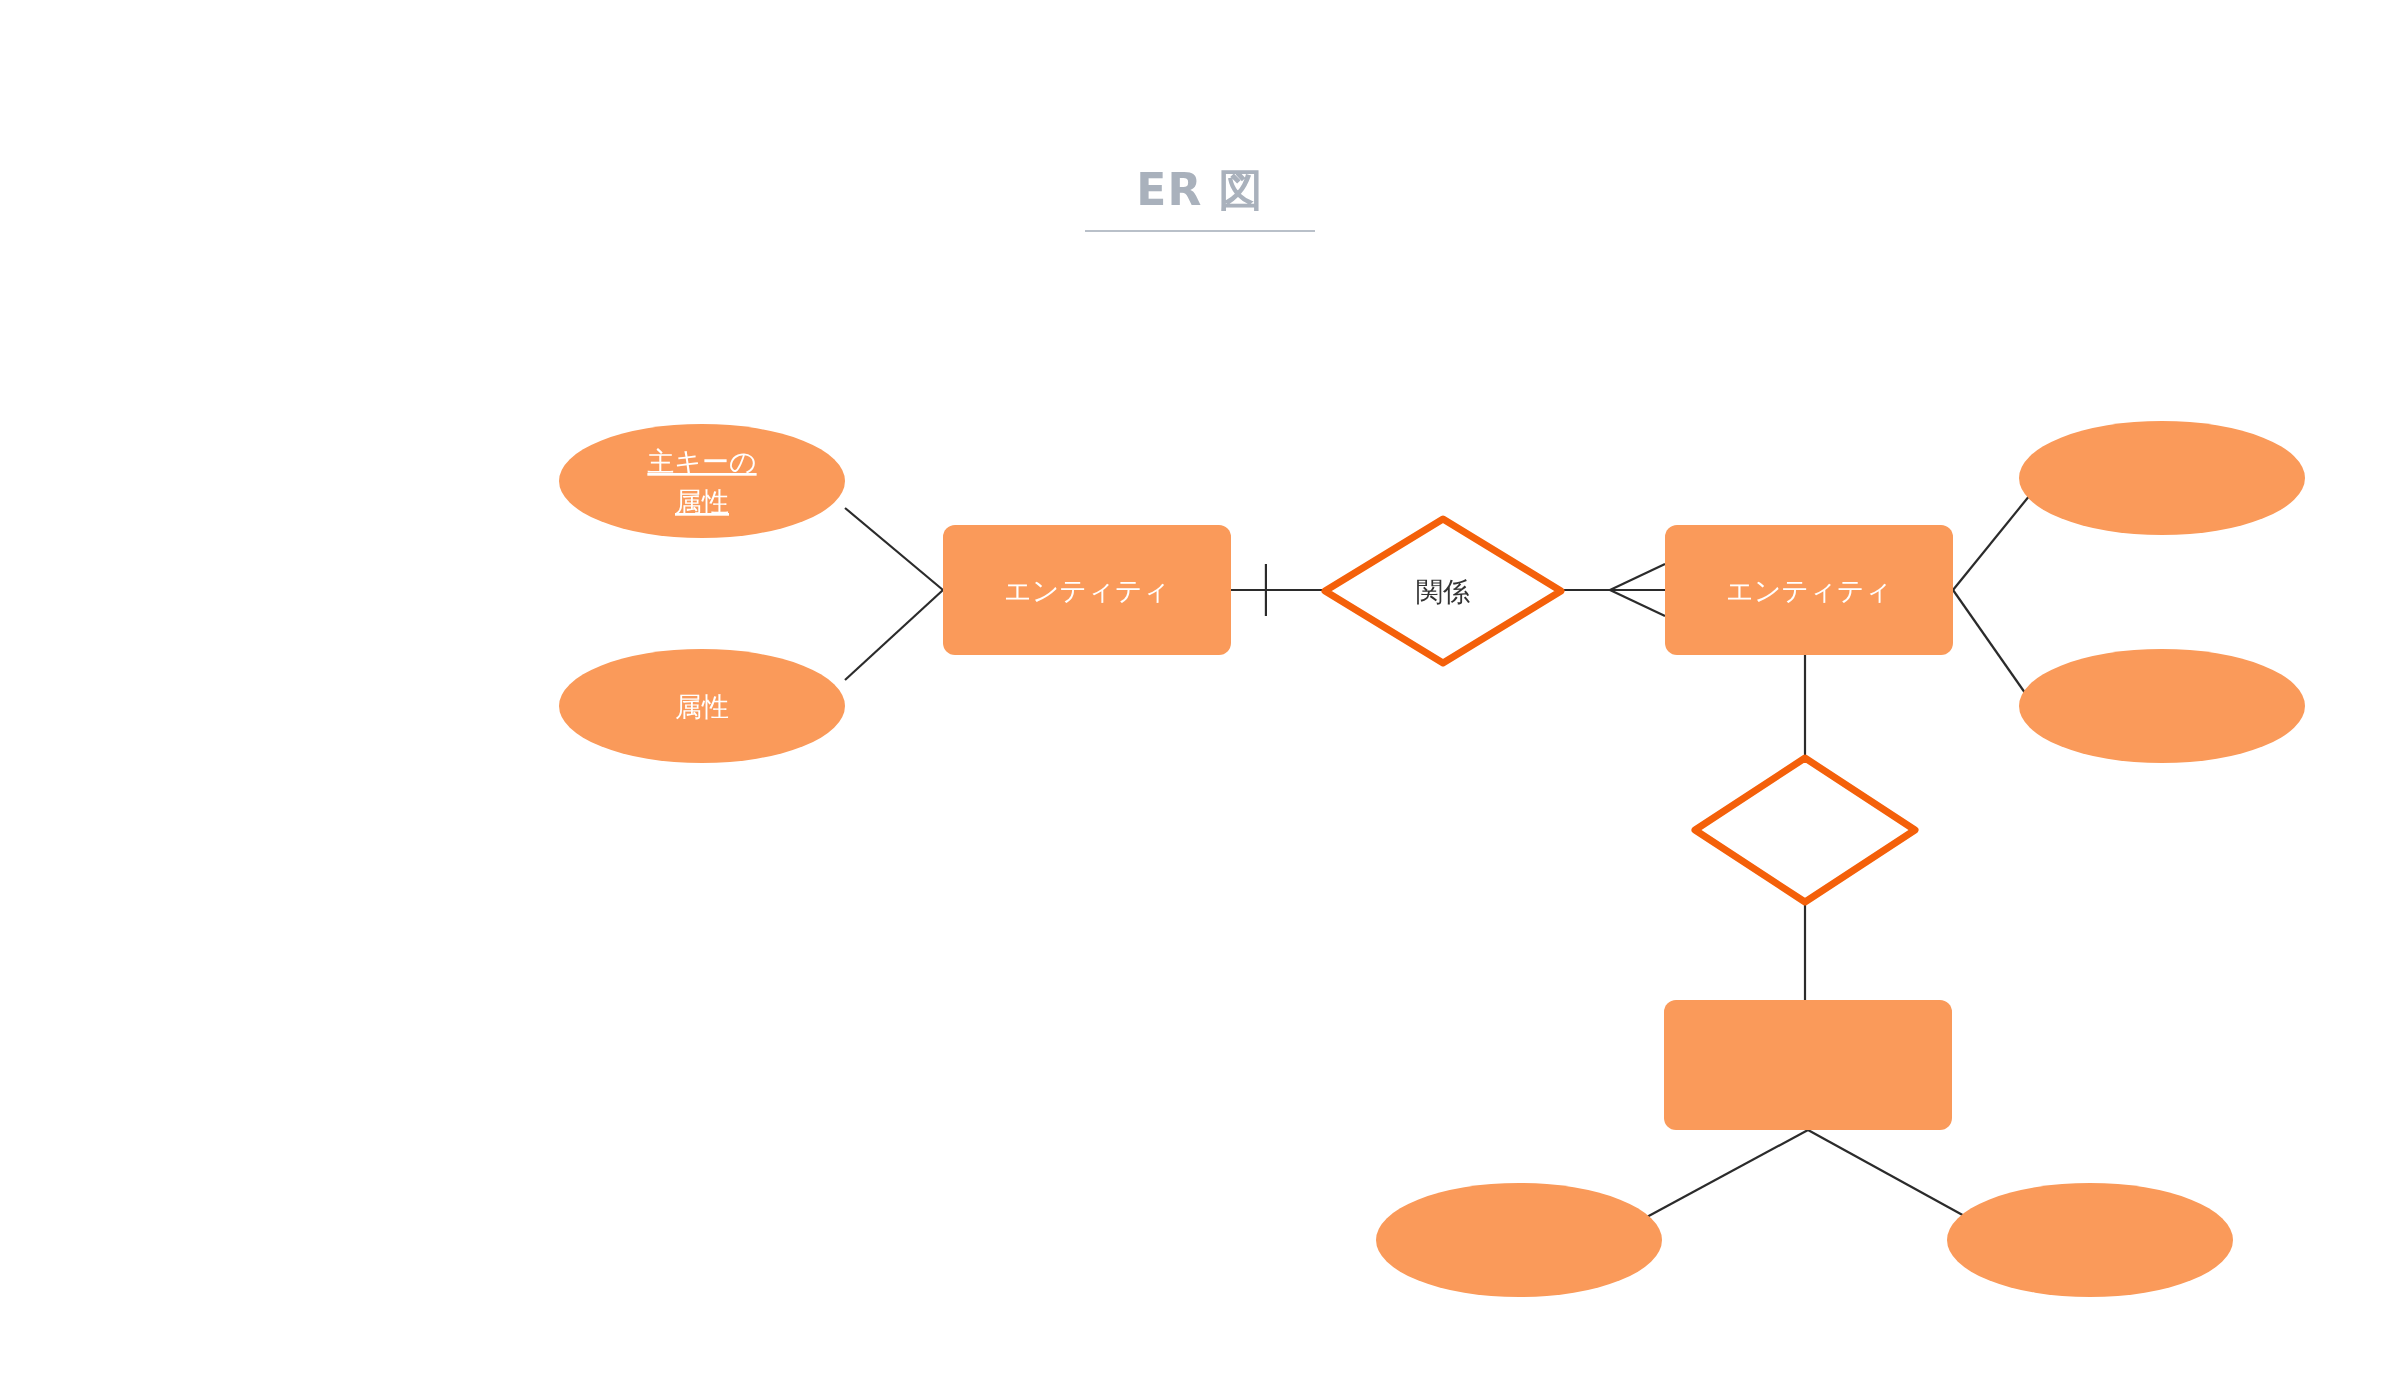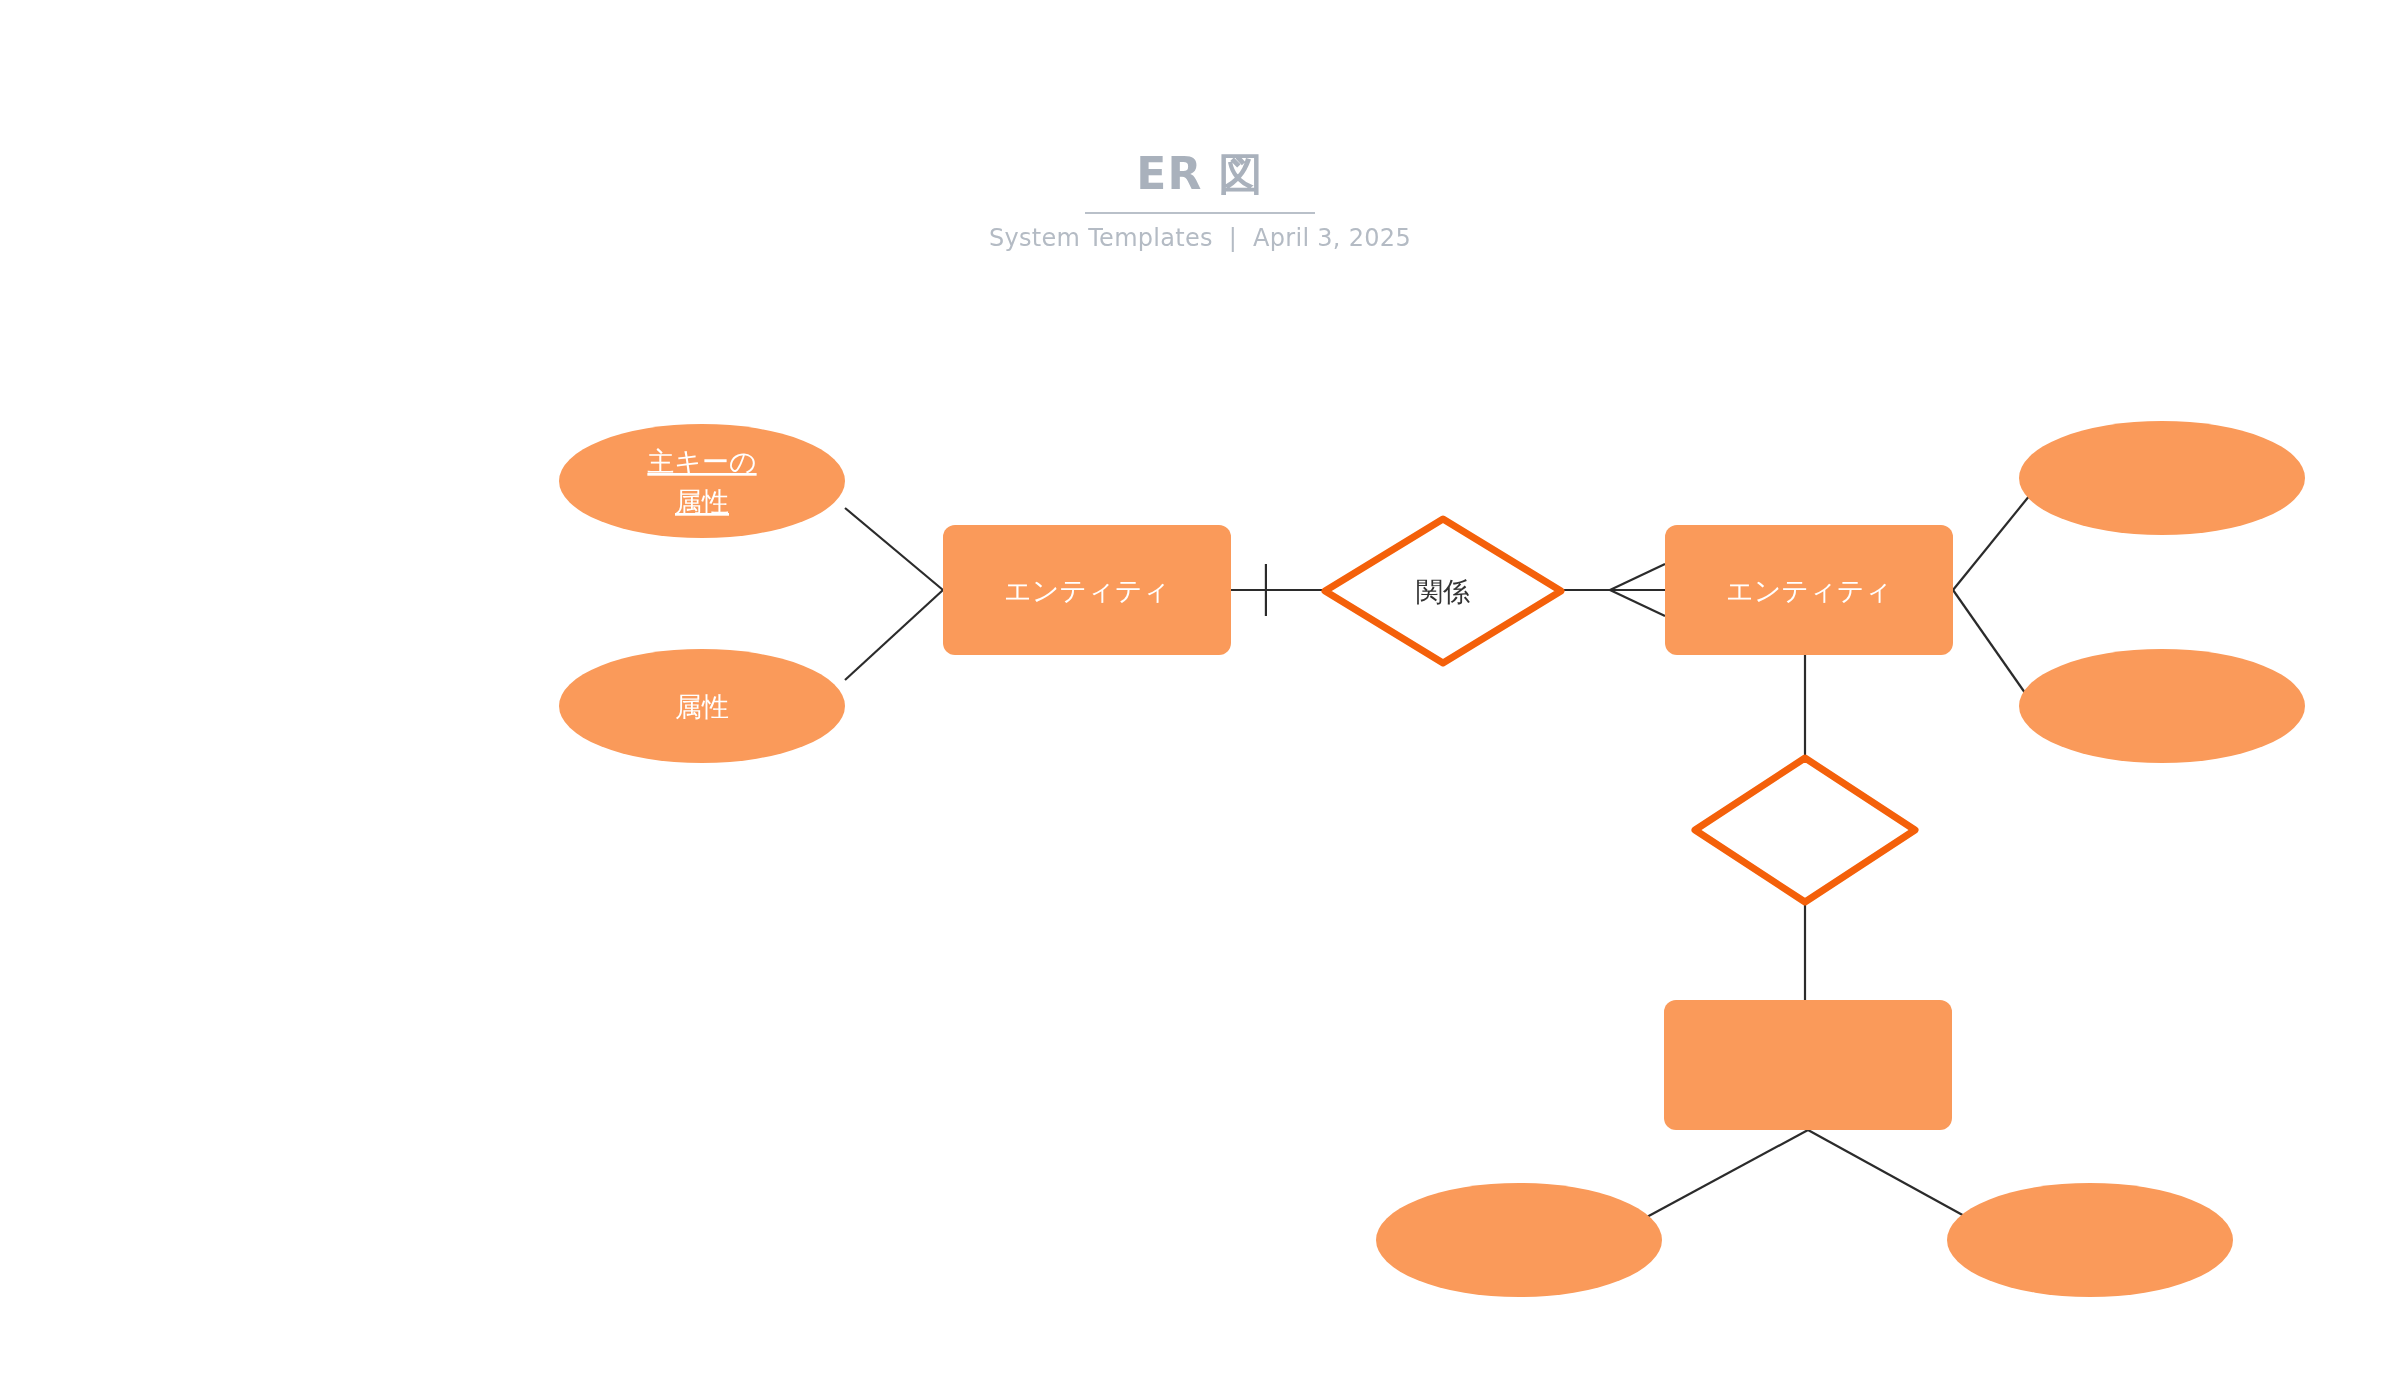--- a/index.html
+++ b/index.html
@@ -28,21 +28,21 @@
     width: 2400px;
     text-align: center;
     pointer-events: none;
   }
   .header-title {
     font-size: 44px;
     font-weight: bold;
     color: #a9b1bc;
     letter-spacing: 1px;
     line-height: 1.1;
-    margin: 0;
+    margin: 16px;
   }
   .header-rule {
     width: 230px;
     height: 2px;
     background: #b9c0c9;
     margin: 14px auto 10px auto;
   }
   .header-subtitle {
     font-size: 24px;
     color: #b4bbc4;
@@ -60,21 +60,20 @@
     fill: #333333;
     font-size: 27px;
   }
 </style>
 </head>
 <body>
 
 <div class="header">
   <div class="header-title">ER 図</div>
   <div class="header-rule"></div>
-  <div class="header-subtitle">System Templates  |  April 3, 2025</div>
 </div>
 
 <svg id="canvas" viewBox="0 0 2400 1398">
   <g id="edge-layer">
       <g>
         <line x1="845" y1="508" x2="943" y2="590" stroke="#2b2b2b" stroke-width="2.2"></line>
       </g>
       <g>
         <line x1="845" y1="680" x2="943" y2="590" stroke="#2b2b2b" stroke-width="2.2"></line>
       </g>

